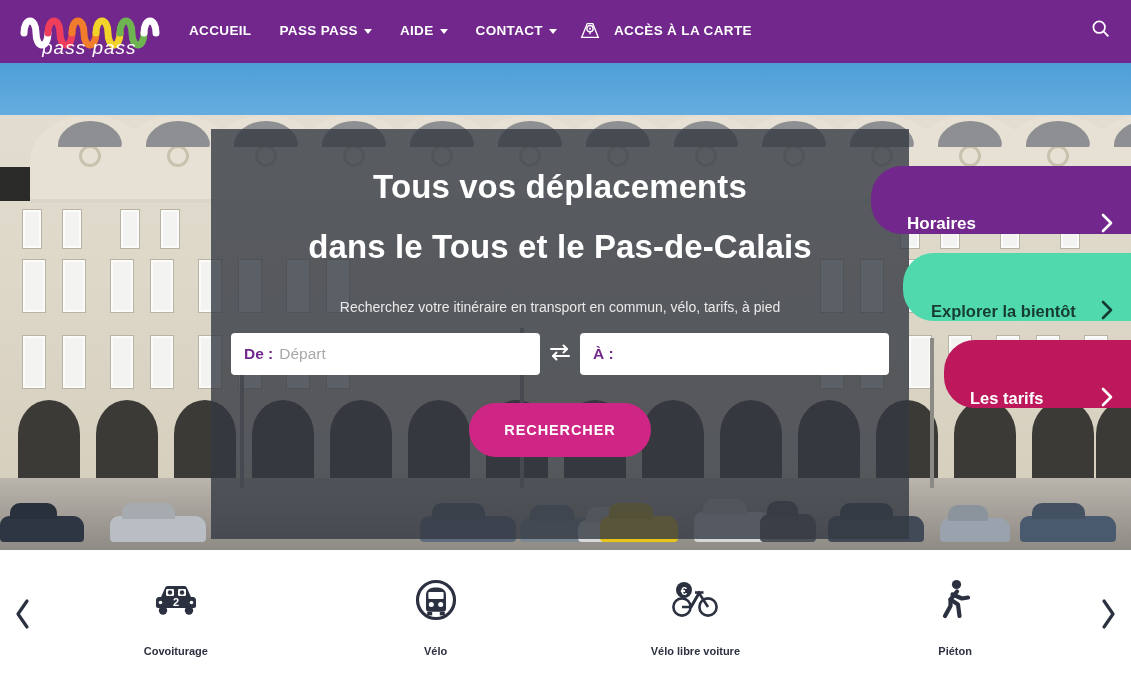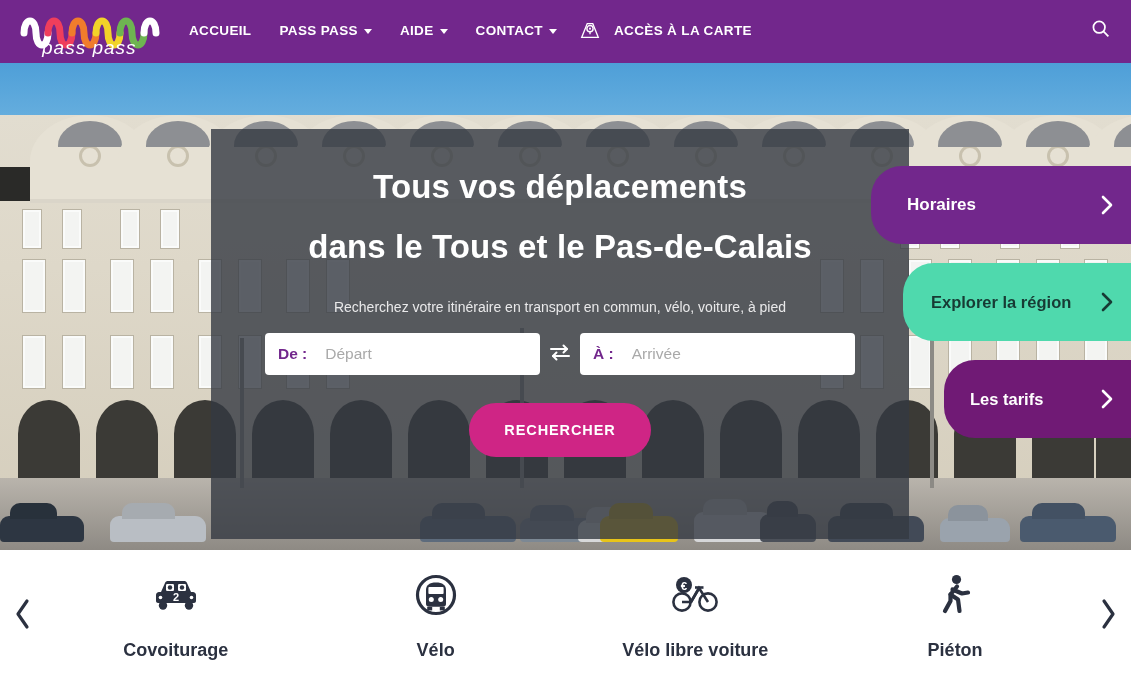--- a/index.html
+++ b/index.html
@@ -117,70 +117,70 @@
   }
   .sub {
     color: #e9e9ea; text-align: center; font-size: 14px;
     margin-top: 36px;
   }
   .fields {
     display: flex; align-items: center; justify-content: center;
     margin-top: 18px; gap: 0;
   }
   .field {
-    width: 275px; height: 42px; background: #fff; border-radius: 4px;
-    display: flex; align-items: center; padding: 0 13px; gap: 12px;
+    width: 309px; height: 42px; background: #fff; border-radius: 4px;
+    display: flex; align-items: center; padding: 0 13px;
   }
   .field-label { color: #72278c; font-weight: 700; font-size: 15.5px; margin-right: 6px; white-space: nowrap; }
   .field input {
     border: 0; outline: 0; font-size: 15.5px; color: #333;
     font-family: "Liberation Sans", sans-serif; width: 100%;
     background: transparent;
   }
   .field input::placeholder { color: #a9a9a9; }
   .swap { width: 40px; display: flex; align-items: center; justify-content: center; cursor: pointer; }
   .btn-search {
     display: block; margin: 28px auto 0;
     width: 182px; height: 54px; border: 0; border-radius: 27px;
     background: #cf2585; color: #fff; font-weight: 700; font-size: 14.5px;
     letter-spacing: .9px; cursor: pointer;
     font-family: "Liberation Sans", sans-serif;
   }
 
   
   .pills { position: absolute; right: 0; top: 103px; width: 260px; z-index: 8; }
   .pill {
-    position: relative; height: 78px; border-radius: 31px 0 0 31px;
-    display: flex; align-items: center; color: #fff;
+    position: relative; height: 68px; border-radius: 31px 0 0 31px;
+    display: flex; align-items: flex-end; color: #fff;
     font-weight: 700; cursor: pointer; margin-left: auto;
   }
   .pill span.lbl { flex: 1; text-align: left; }
   .pill .chev { margin-right: 16px; display: flex; }
   .pill-1 { width: 260px; background: #72278c; font-size: 17px; padding-left: 36px; }
   .pill-2 { width: 228px; background: #4fd9ad; color: #173b34; font-size: 16.5px; padding-left: 28px; margin-top: 19px; }
-  .pill-3 { width: 187px; background: #701a75; font-size: 16.5px; padding-left: 26px; margin-top: 19px; }
+  .pill-3 { width: 187px; background: #be185d; font-size: 16.5px; padding-left: 26px; margin-top: 19px; }
 
   
   .modes {
     position: absolute; left: 0; top: 550px;
     width: 1131px; height: 131px; background: #fff;
     display: flex; align-items: center;
   }
   .arrow {
     width: 46px; display: flex; align-items: center; justify-content: center;
     cursor: pointer; color: #2b3140; flex: none;
   }
   .mode-list { flex: 1; display: flex; align-items: center; justify-content: space-around; }
   .mode {
     display: flex; flex-direction: column; align-items: center;
     cursor: pointer; width: 170px;
   }
   .mode-ico { height: 50px; display: flex; align-items: center; justify-content: center; }
   .mode-lbl {
-    margin-top: 20px; font-size: 18px; font-weight: 700; color: #2b3140;
+    margin-top: 20px; font-size: 11px; font-weight: 700; color: #2b3140;
     white-space: nowrap;
   }
 </style>
 </head>
 <body>
 
 <div class="header">
 
   <div class="logo">
     <svg width="145" height="50" viewBox="0 0 145 50" aria-hidden="true">
@@ -364,57 +364,56 @@
       <div class="car" style="left:940px; width:70px; height:24px; background:#9aa3ad"></div>
       <div class="car" style="left:1020px;width:96px; height:26px; background:#4a5a6e"></div>
     </div>
   </div>
 
   <div class="search-panel">
     <div class="h1">
       <span>Tous vos déplacements</span>
       <span class="l2">dans le Tous et le Pas-de-Calais</span>
     </div>
-    <div class="sub">Recherchez votre itinéraire en transport en commun, vélo, voiture, à pied</div>
+    <div class="sub">Recherchez votre itinéraire en transport en commun, vélo, tarifs, à pied</div>
 
     <div class="fields">
       <div class="field">
         <span class="field-label">De :</span>
         <input type="text" placeholder="Départ" style="">
       </div>
       <div class="swap">
         <span>
           <svg width="24" height="20" viewBox="0 0 24 20" fill="none" stroke="#fff" stroke-width="2" stroke-linecap="round" stroke-linejoin="round">
             <path d="M3 7 H19"></path>
               <path d="M15.5 3.5 L19 7 L15.5 10.5"></path>
             <path d="M21 14 H5"></path>
               <path d="M8.5 10.5 L5 14 L8.5 17.5"></path>
           </svg>
         </span>
       </div>
       <div class="field">
         <span class="field-label">À :</span>
-        <input type="text" placeholder="Arrivée" style="">
       </div>
     </div>
 
     <button class="btn-search">RECHERCHER</button>
   </div>
 
   <div class="pills">
     <div class="pill pill-1">
       <span class="lbl">Horaires</span>
       <span class="chev">
         <svg width="15" height="22" viewBox="0 0 15 22" fill="none" stroke="#fff" stroke-width="2.6" stroke-linecap="round" stroke-linejoin="round">
             <path d="M3 3 L11 11 L3 19"></path>
           </svg>
       </span>
     </div>
     <div class="pill pill-2">
-      <span class="lbl">Explorer la région</span>
+      <span class="lbl">Explorer la bientôt</span>
       <span class="chev">
         <svg width="15" height="22" viewBox="0 0 15 22" fill="none" stroke="#173b34" stroke-width="2.6" stroke-linecap="round" stroke-linejoin="round">
             <path d="M3 3 L11 11 L3 19"></path>
           </svg>
       </span>
     </div>
     <div class="pill pill-3">
       <span class="lbl">Les tarifs</span>
       <span class="chev">
         <svg width="15" height="22" viewBox="0 0 15 22" fill="none" stroke="#fff" stroke-width="2.6" stroke-linecap="round" stroke-linejoin="round">

